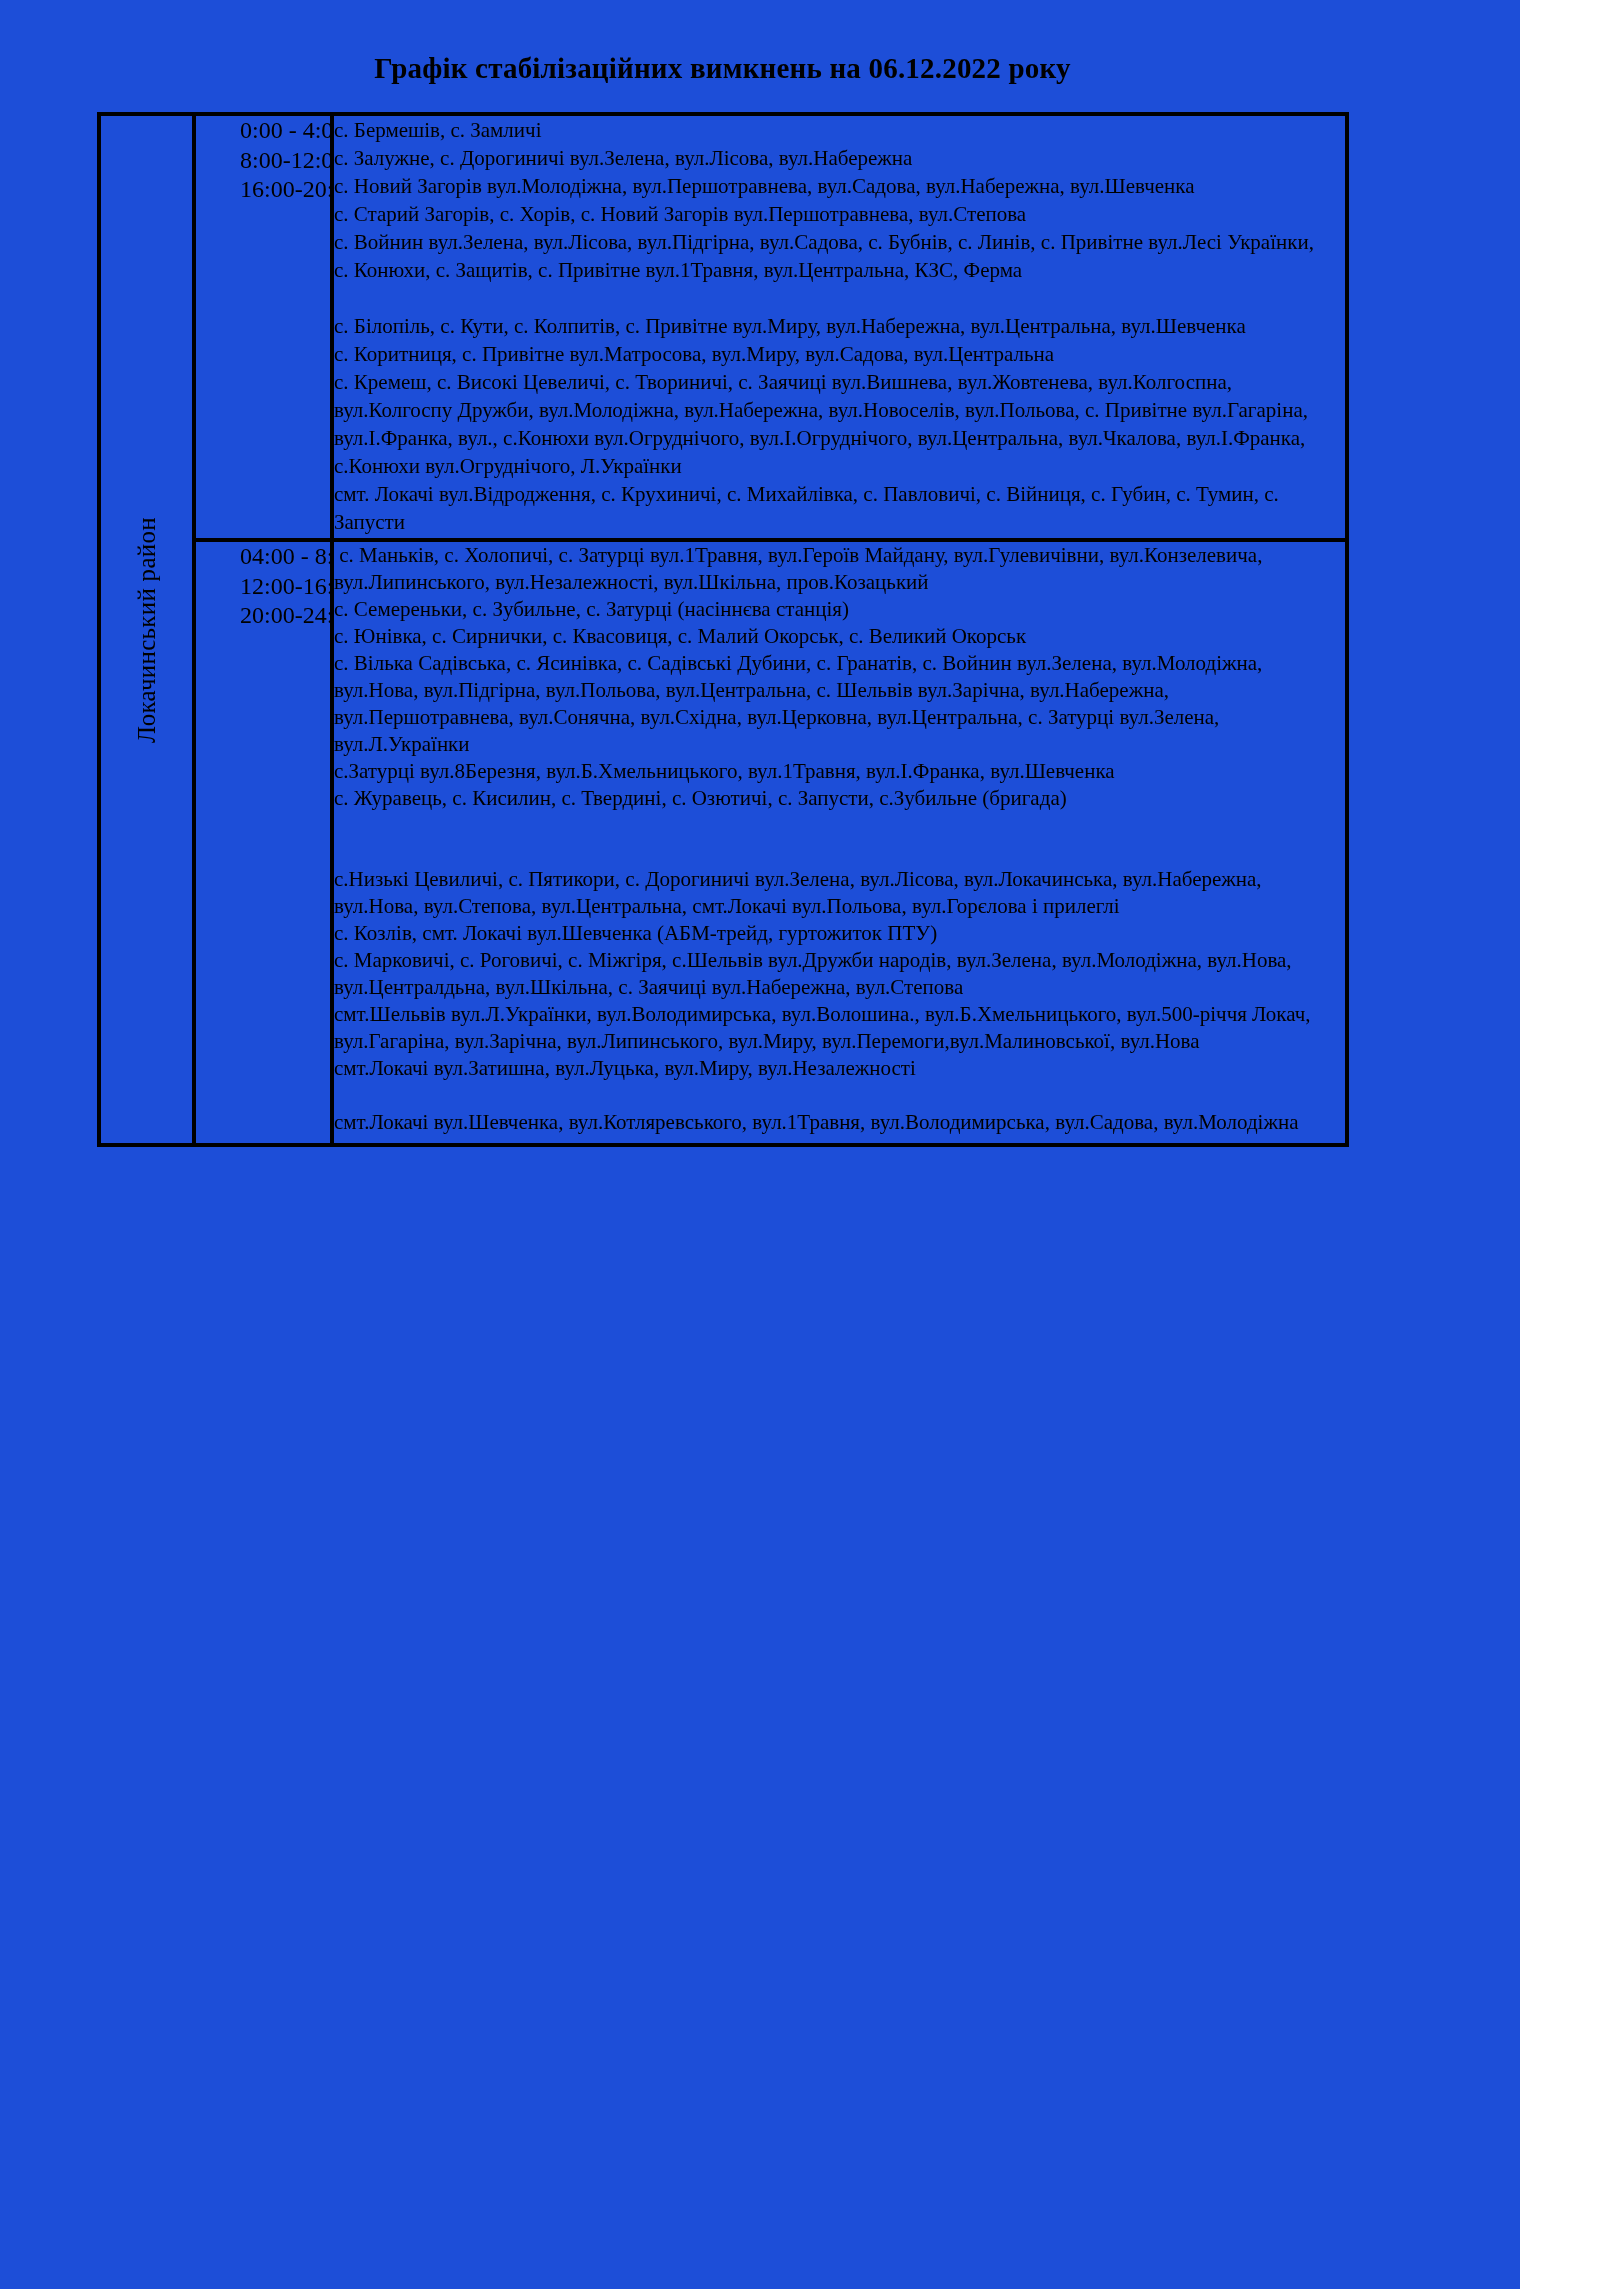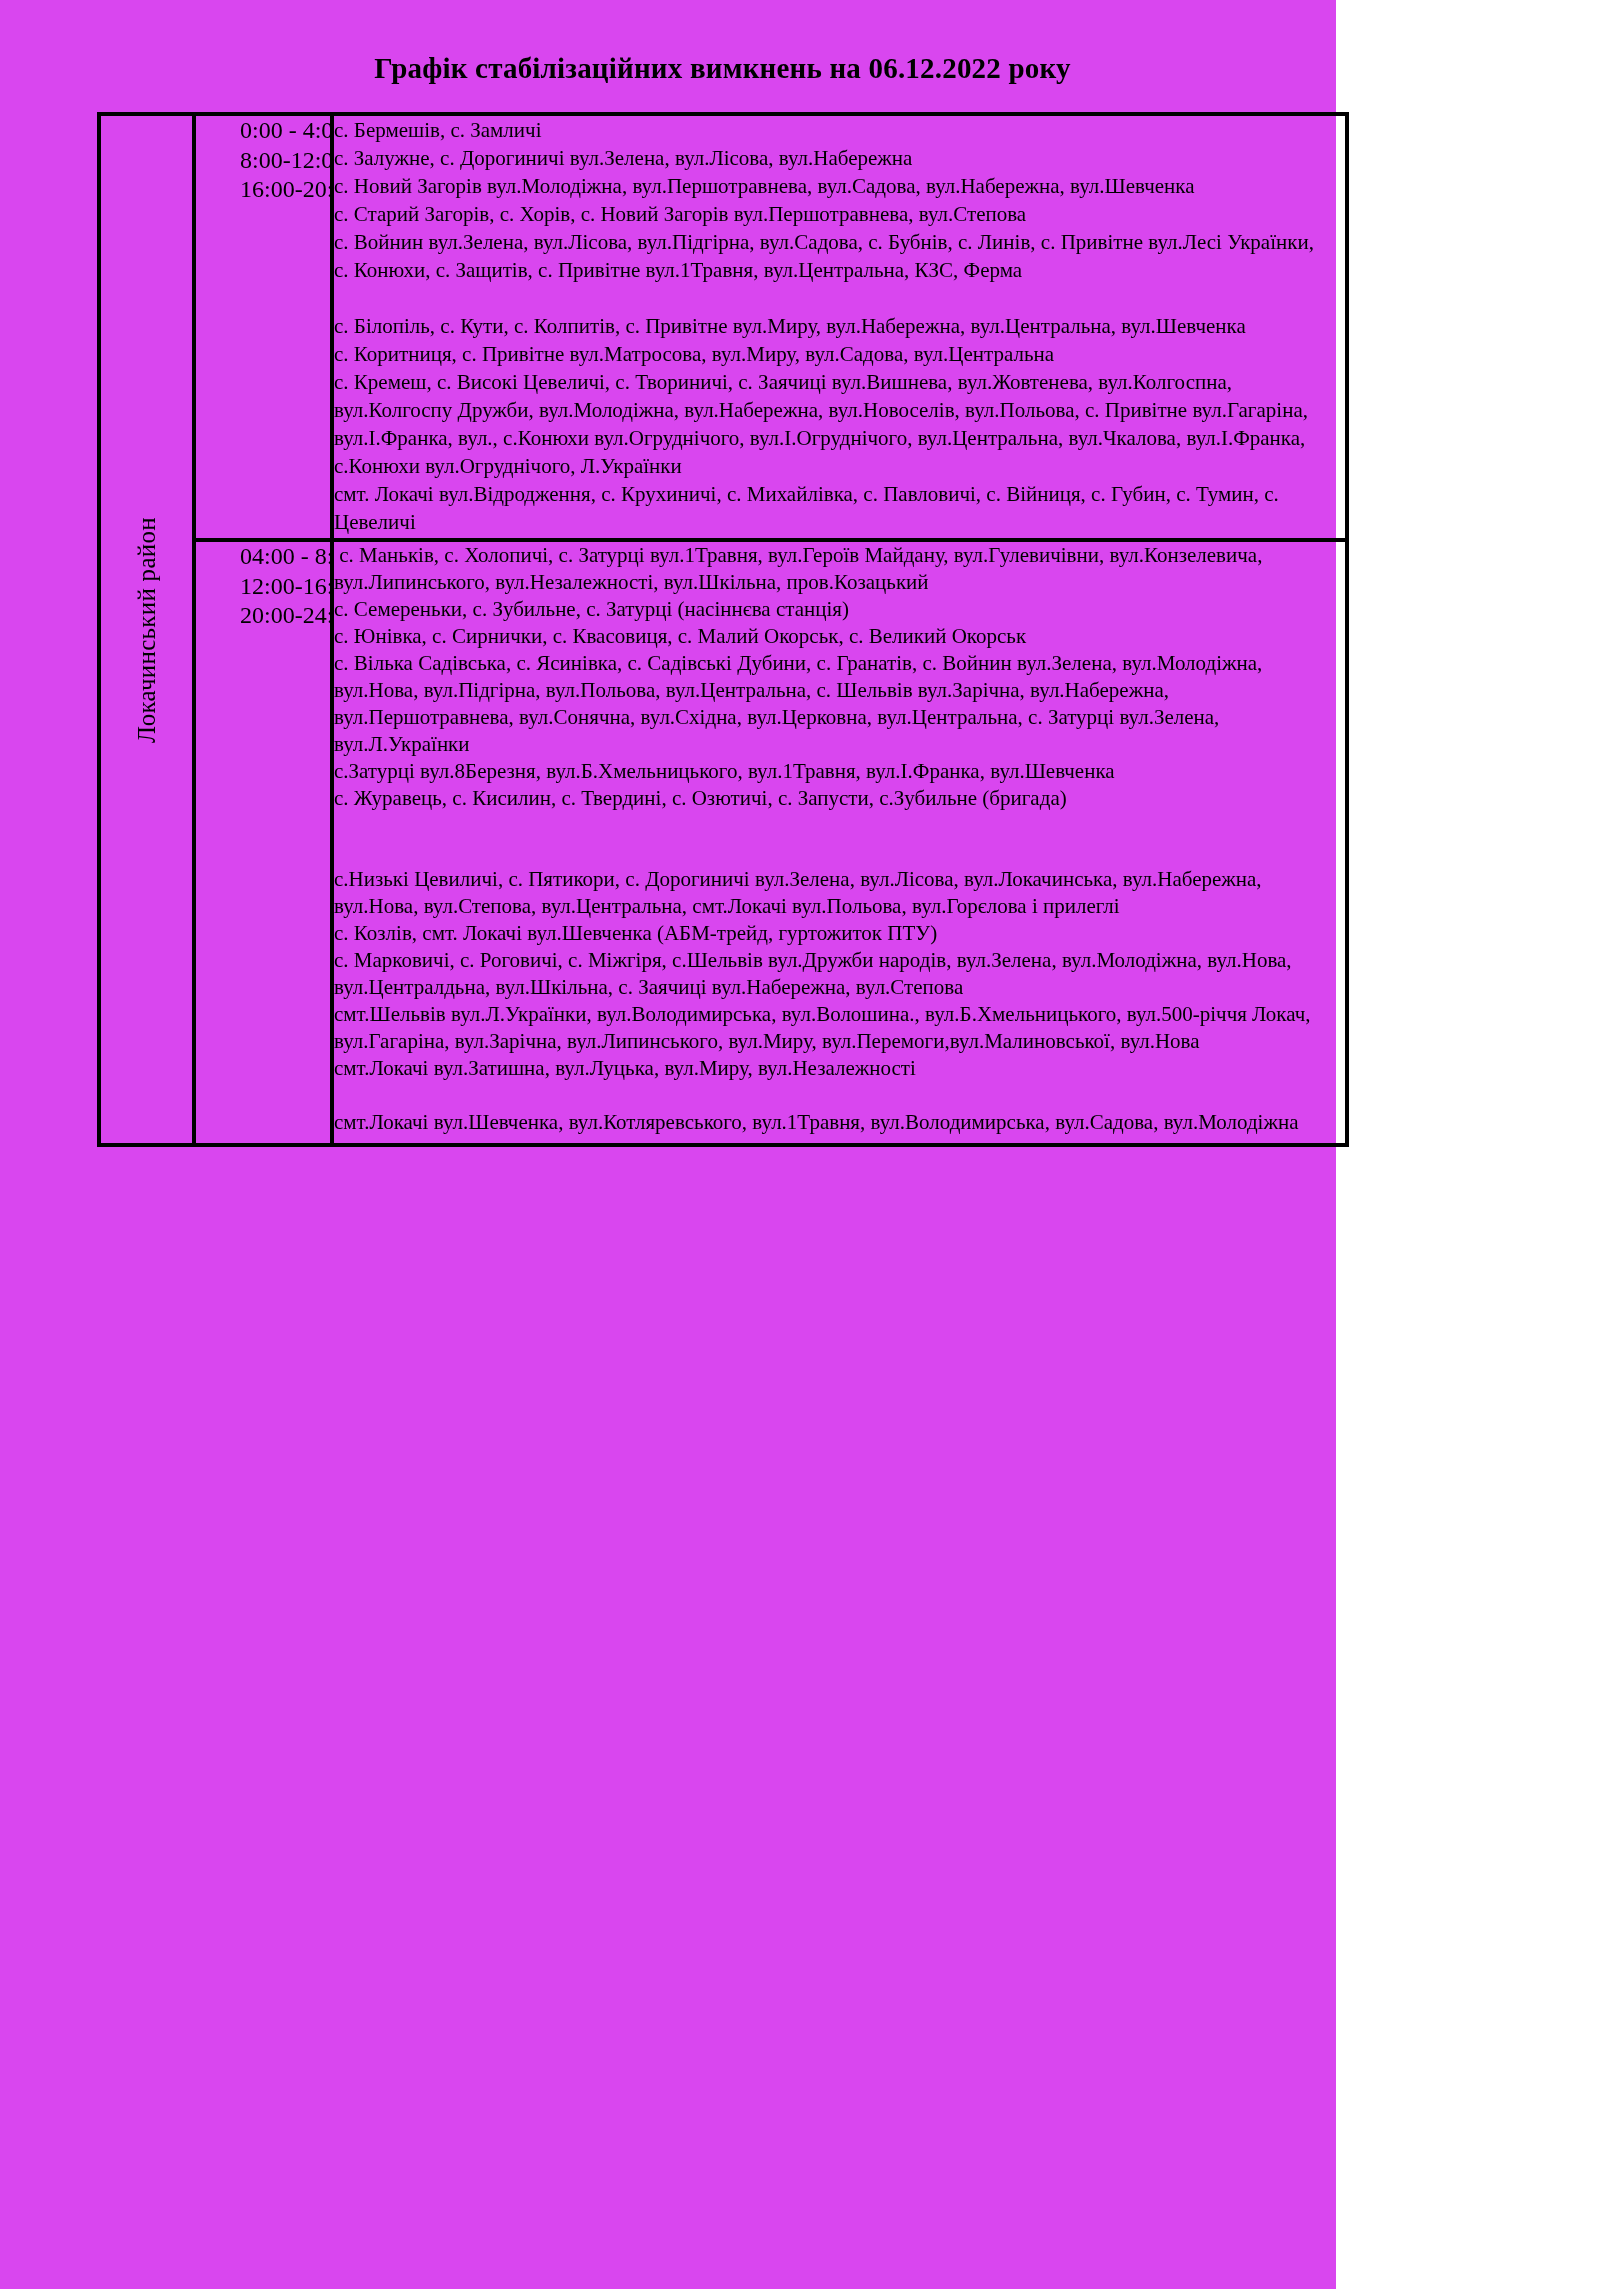--- a/index.html
+++ b/index.html
@@ -1,20 +1,20 @@
 <!DOCTYPE html>
 <html lang="uk" style="font-size:14.8px"><head>
 <meta charset="utf-8">
 <style>
   html, body { margin: 0; padding: 0; background: #ffffff; }
   .page {
     position: relative;
-    width: 1336px;
+    width: 1520px;
     height: 2290px;
-    background: #d946ef;
+    background: #1d4ed8;
     color: #000000;
     font-family: "Liberation Serif", "DejaVu Serif", serif;
   }
   .content {
     margin-left: 97px;
     width: 1251px;
     padding-top: 51px;
   }
   .doc-title {
     margin: 0 0 26px 0;
@@ -108,21 +108,21 @@
               <div class="line">с. Войнин вул.Зелена, вул.Лісова, вул.Підгірна, вул.Садова, с. Бубнів, с. Линів, с. Привітне вул.Лесі Українки,</div>
               <div class="line">с. Конюхи, с. Защитів, с. Привітне вул.1Травня, вул.Центральна, КЗС, Ферма</div>
               <div class="line">&nbsp;</div>
               <div class="line">с. Білопіль, с. Кути, с. Колпитів, с. Привітне вул.Миру, вул.Набережна, вул.Центральна, вул.Шевченка</div>
               <div class="line">с. Коритниця, с. Привітне вул.Матросова, вул.Миру, вул.Садова, вул.Центральна</div>
               <div class="line">с. Кремеш, с. Високі Цевеличі, с. Твориничі, с. Заячиці вул.Вишнева, вул.Жовтенева, вул.Колгоспна,</div>
               <div class="line">вул.Колгоспу Дружби, вул.Молодіжна, вул.Набережна, вул.Новоселів, вул.Польова, с. Привітне вул.Гагаріна,</div>
               <div class="line">вул.І.Франка, вул., с.Конюхи вул.Огруднічого, вул.І.Огруднічого, вул.Центральна, вул.Чкалова, вул.І.Франка,</div>
               <div class="line">с.Конюхи вул.Огруднічого, Л.Українки</div>
               <div class="line">смт. Локачі вул.Відродження, с. Крухиничі, с. Михайлівка, с. Павловичі, с. Війниця, с. Губин, с. Тумин, с.</div>
-              <div class="line">Цевеличі</div>
+              <div class="line">Запусти</div>
             </td>
         </tr>
         <tr>
           <td class="time-cell row2-time">
               <div class="line">04:00 - 8:40</div>
               <div class="line">12:00-16:00</div>
               <div class="line">20:00-24:00</div>
             </td>
           <td class="list-cell row2-list">
               <div class="line"> с. Маньків, с. Холопичі, с. Затурці вул.1Травня, вул.Героїв Майдану, вул.Гулевичівни, вул.Конзелевича,</div>

